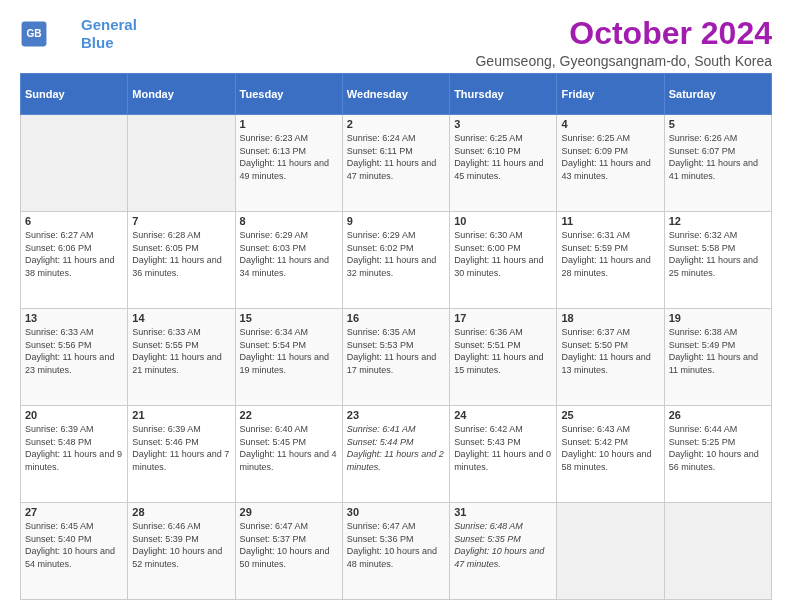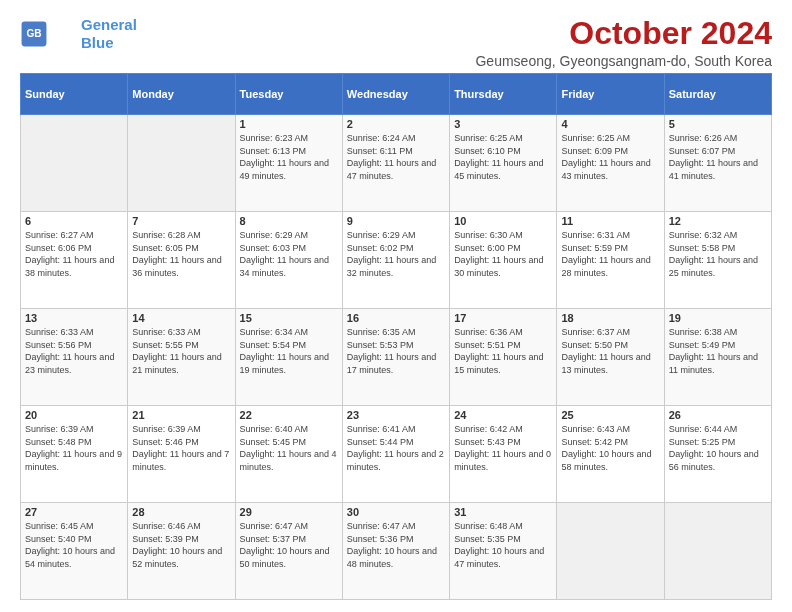--- a/index.html
+++ b/index.html
@@ -41,21 +41,21 @@
     .logo-icon {
       width: 28px;
       height: 28px;
     }
     .title-block {
       text-align: right;
     }
     .main-title {
       font-size: 32px;
       font-weight: bold;
-      color: #b91c1c;
+      color: #a21caf;
       line-height: 1.1;
     }
     .subtitle {
       font-size: 14px;
       color: #555;
       margin-top: 2px;
     }
     .calendar {
       flex: 1;
       border: 1px solid #ccc;
@@ -276,21 +276,21 @@
 Daylight: 11 hours and 7 minutes.</div>
           </td>
           <td>
             <span class="day-num">22</span>
             <div class="day-info" style="white-space: pre-line;">Sunrise: 6:40 AM
 Sunset: 5:45 PM
 Daylight: 11 hours and 4 minutes.</div>
           </td>
           <td>
             <span class="day-num">23</span>
-            <div class="day-info" style="white-space: pre-line;">Sunrise: 6:41 AM
+            <div class="day-info" style="white-space: pre-line; font-style: italic;">Sunrise: 6:41 AM
 Sunset: 5:44 PM
 Daylight: 11 hours and 2 minutes.</div>
           </td>
           <td>
             <span class="day-num">24</span>
             <div class="day-info" style="white-space: pre-line;">Sunrise: 6:42 AM
 Sunset: 5:43 PM
 Daylight: 11 hours and 0 minutes.</div>
           </td>
           <td>
@@ -326,21 +326,21 @@
 Daylight: 10 hours and 50 minutes.</div>
           </td>
           <td>
             <span class="day-num">30</span>
             <div class="day-info" style="white-space: pre-line;">Sunrise: 6:47 AM
 Sunset: 5:36 PM
 Daylight: 10 hours and 48 minutes.</div>
           </td>
           <td>
             <span class="day-num">31</span>
-            <div class="day-info" style="white-space: pre-line;">Sunrise: 6:48 AM
+            <div class="day-info" style="white-space: pre-line; font-style: italic;">Sunrise: 6:48 AM
 Sunset: 5:35 PM
 Daylight: 10 hours and 47 minutes.</div>
           </td>
           <td class="empty"></td>
           <td class="empty"></td>
         </tr>
       </tbody>
   </table>
 </div>
 

